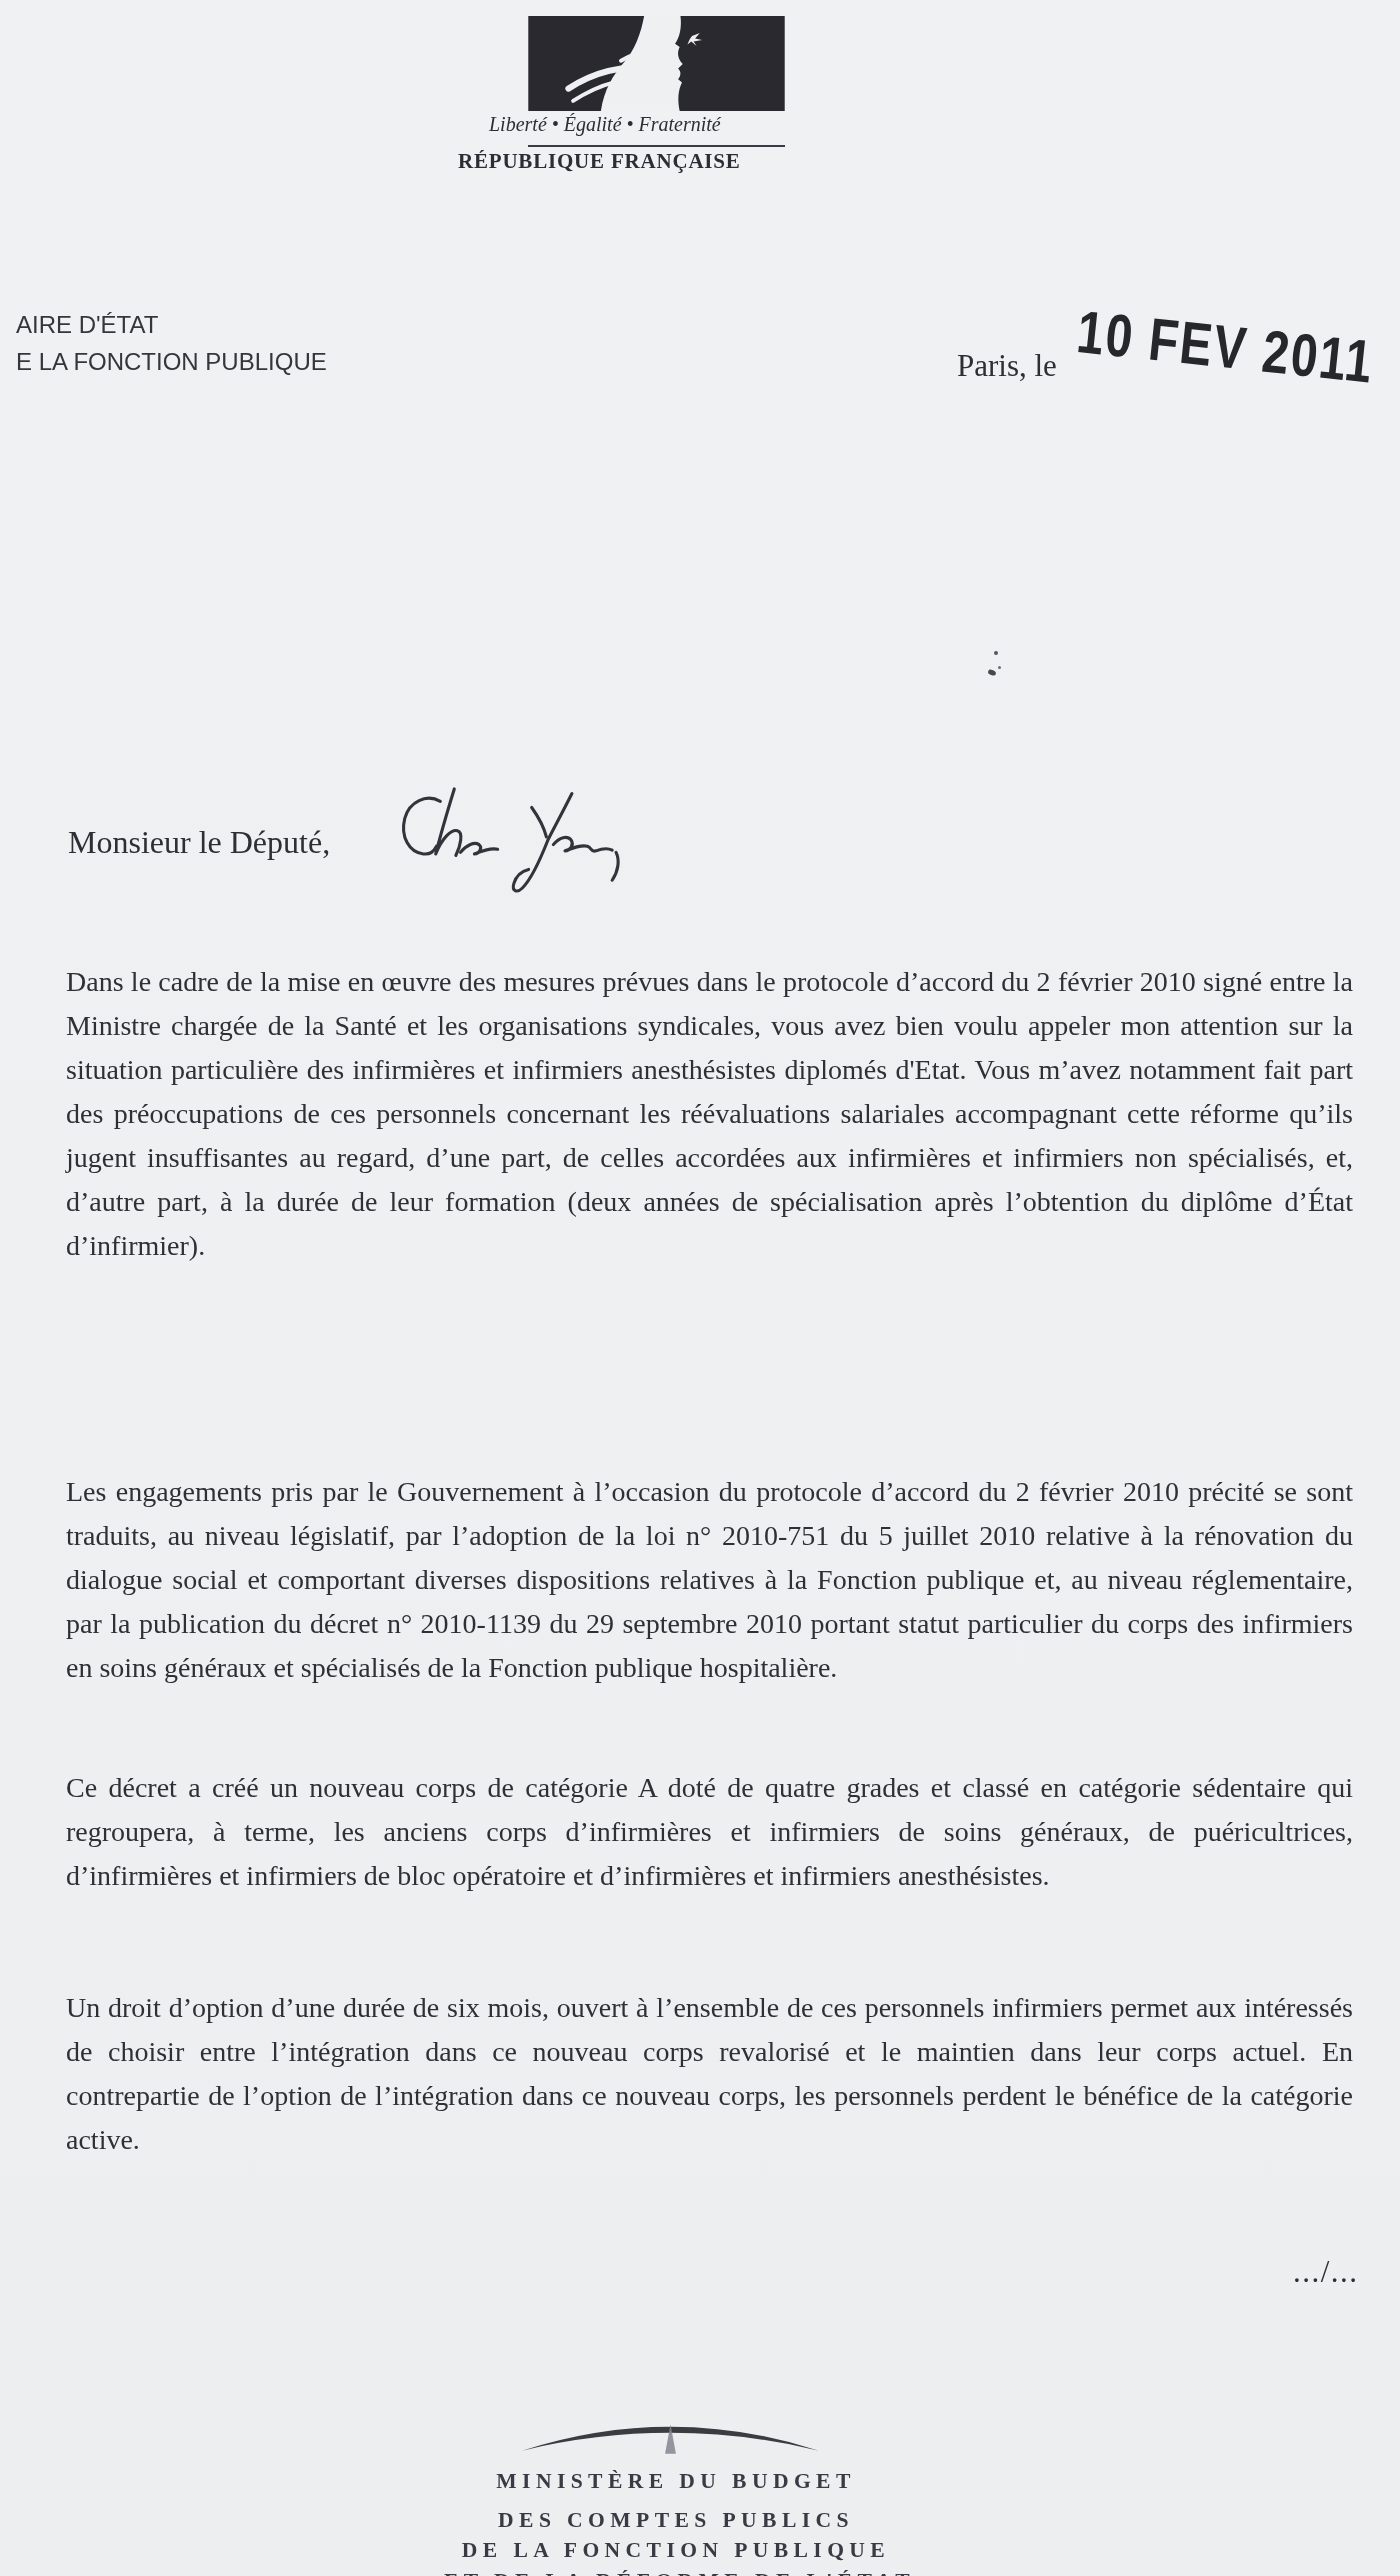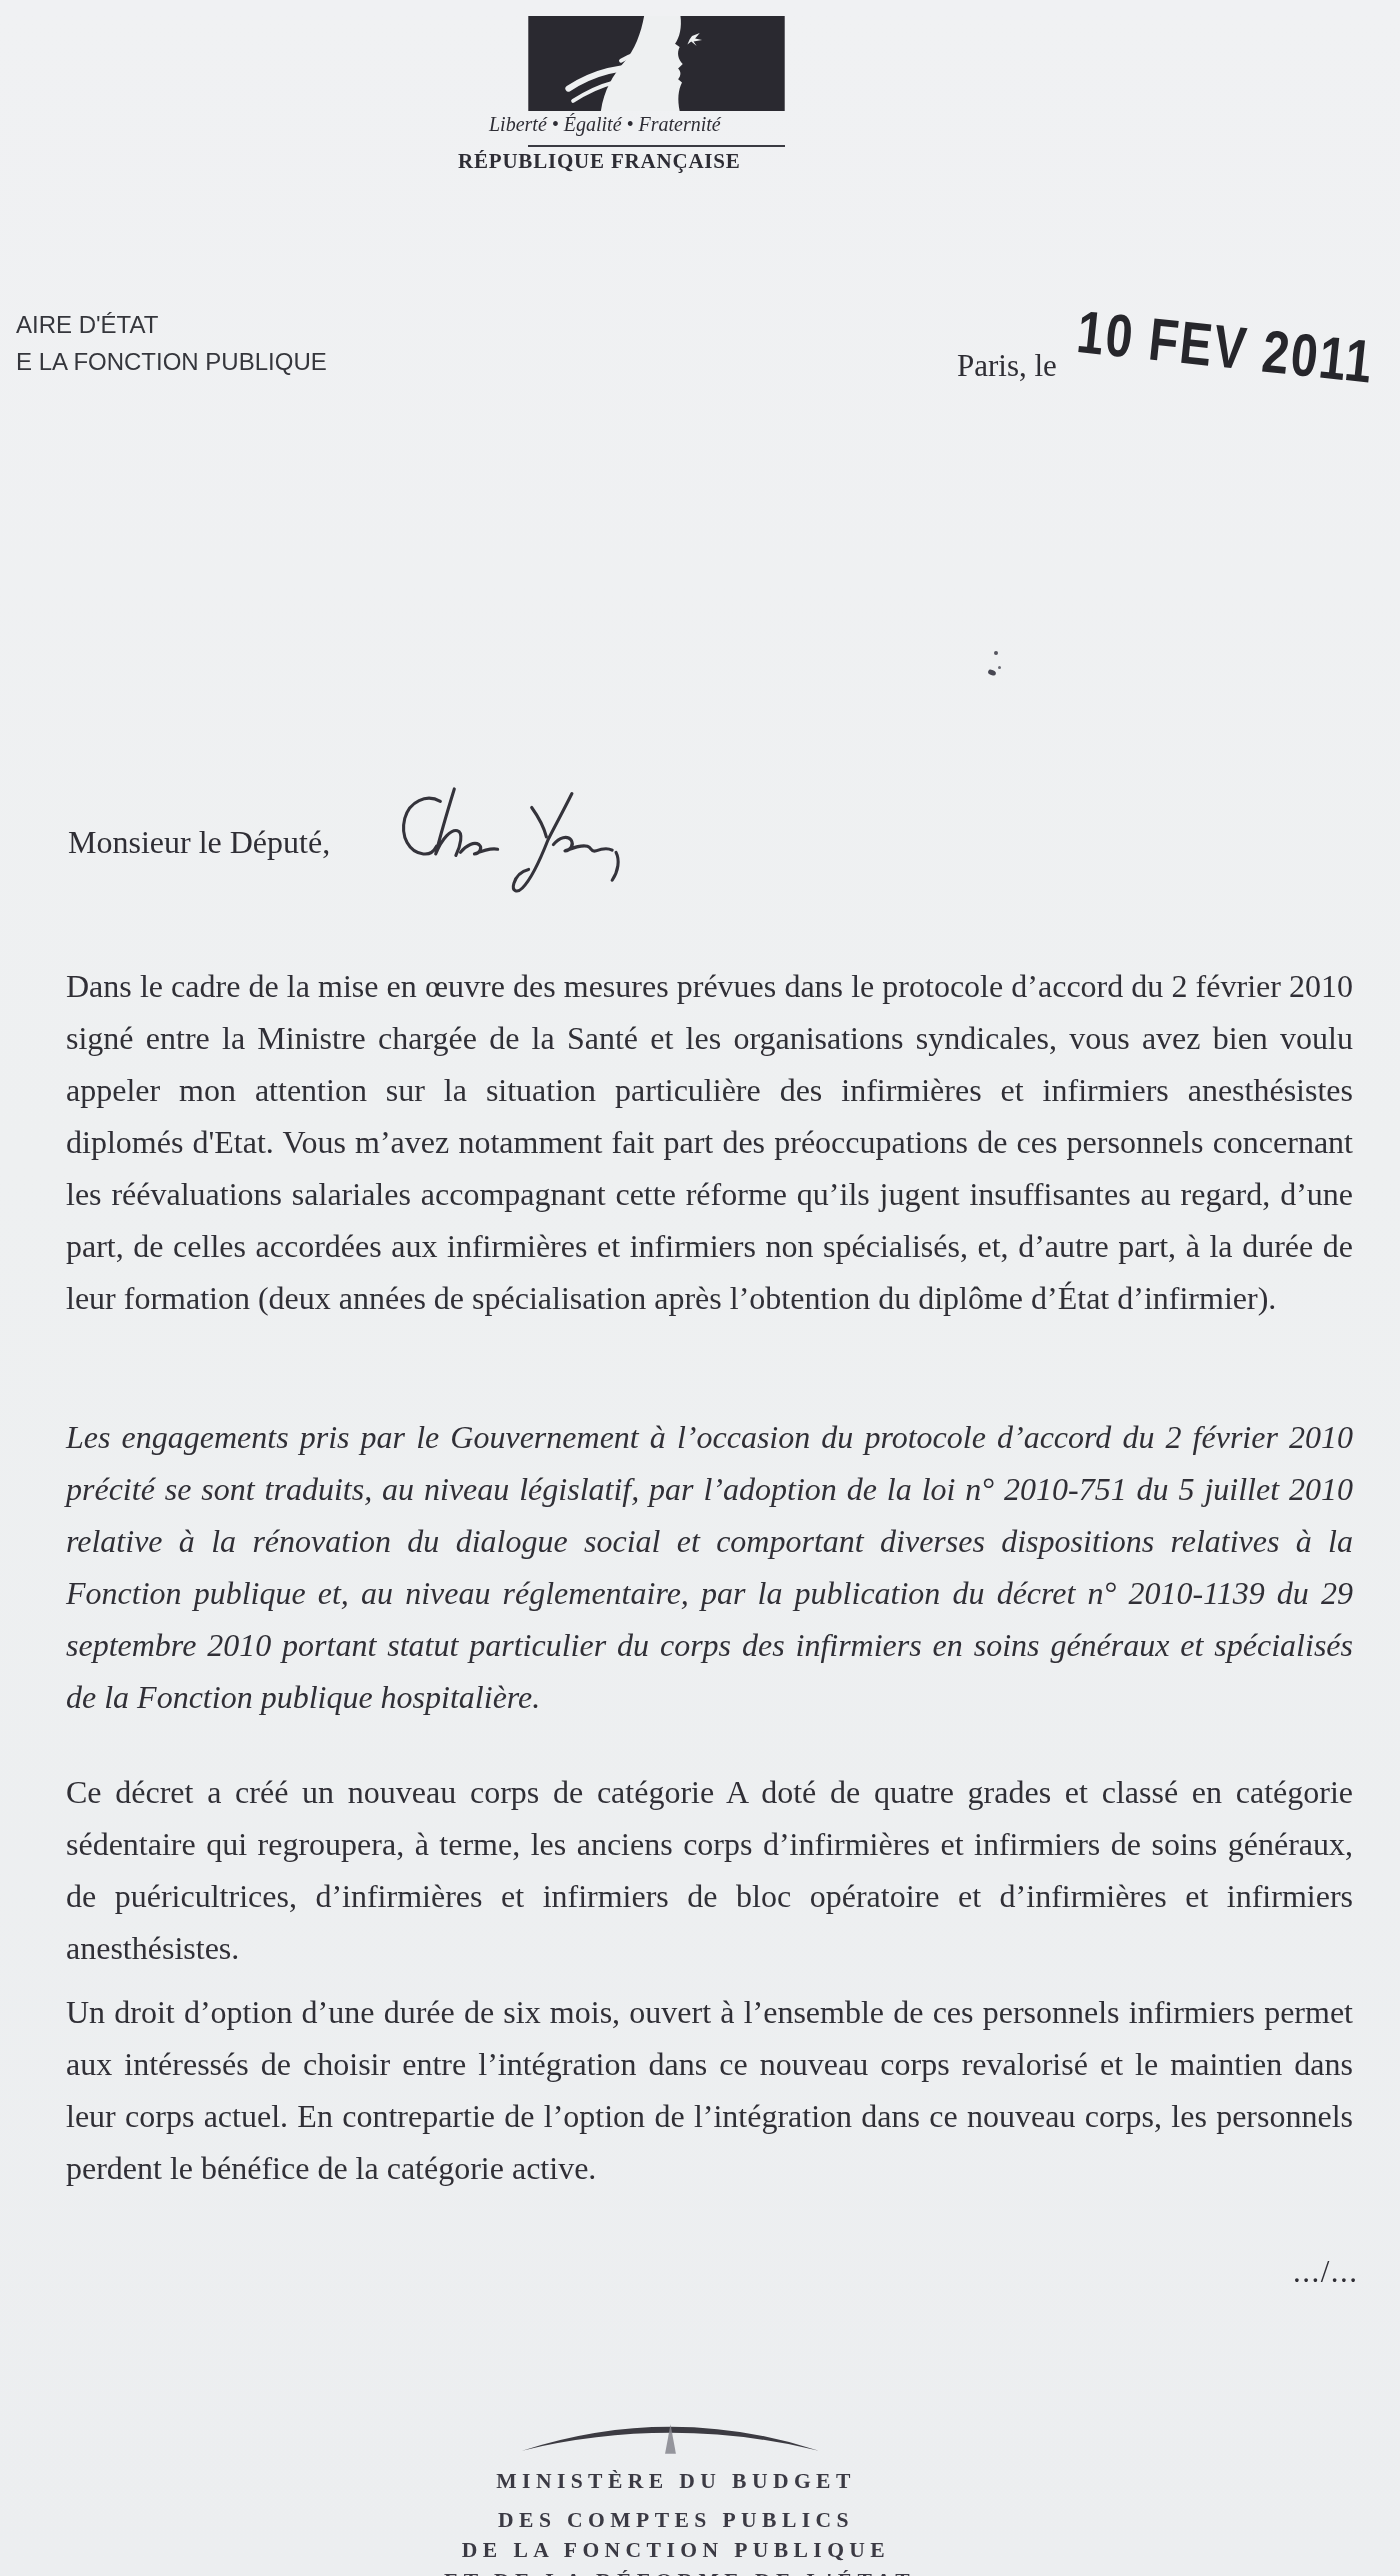--- a/index.html
+++ b/index.html
@@ -45,24 +45,24 @@
   .speck.s1 { left:994px; top:651px; width:3.9px; height:3.9px; background:#55555f; }
   .speck.s2 { left:988px; top:670px; width:7.7px; height:5.4px; background:#474752;
               border-radius:50% 60% 50% 40%; transform:rotate(20deg); }
   .speck.s3 { left:998px; top:666px; width:3.1px; height:3.1px; background:#6a6a74; }
   
   .salutation { position:absolute; left:68px; top:824px; font-size:32px; }
   .handwriting { position:absolute; left:380px; top:778px; width:267px; height:124px; }
   
   .para {
     position:absolute; left:66px; width:1287px;
-    font-size:32px; line-height:52px; text-align:justify;
+    font-size:28px; line-height:44px; text-align:justify;
     hyphens:none; color:#302f36;
   }
-  .p1 { top:960px; } .p2 { top:1411px;font-style:italic; } .p3 { top:1766px; } .p4 { top:1986px; }
+  .p1 { top:960px; } .p2 { top:1470px; } .p3 { top:1766px; } .p4 { top:1986px; }
   
   .continuation { position:absolute; left:1293px; top:2254px; font-size:31px; letter-spacing:1.5px; }
   
   .addressee { position:absolute; left:0; top:2344px; font-size:32px; }
   .addressee div { height:43px; white-space:nowrap; }
   
   .footer-logo { position:absolute; left:516px; top:2401px; width:309px; height:56px; }
   .footer-line {
     position:absolute; left:444px; width:464px; text-align:center;
     font-weight:bold; font-size:21.6px; letter-spacing:5.4px; line-height:1;

